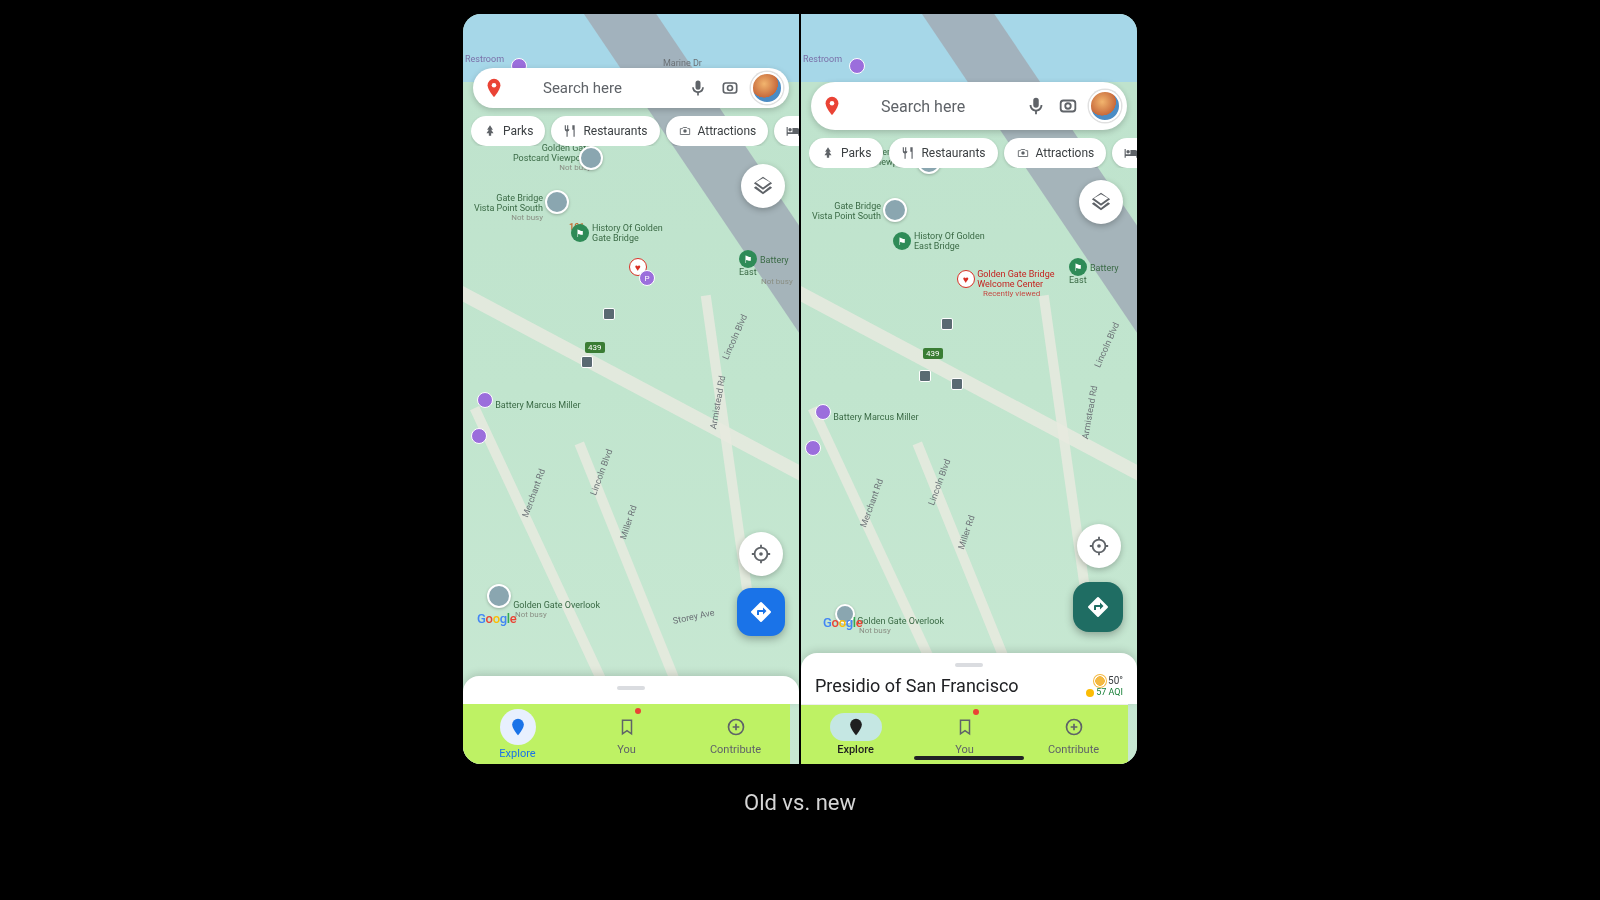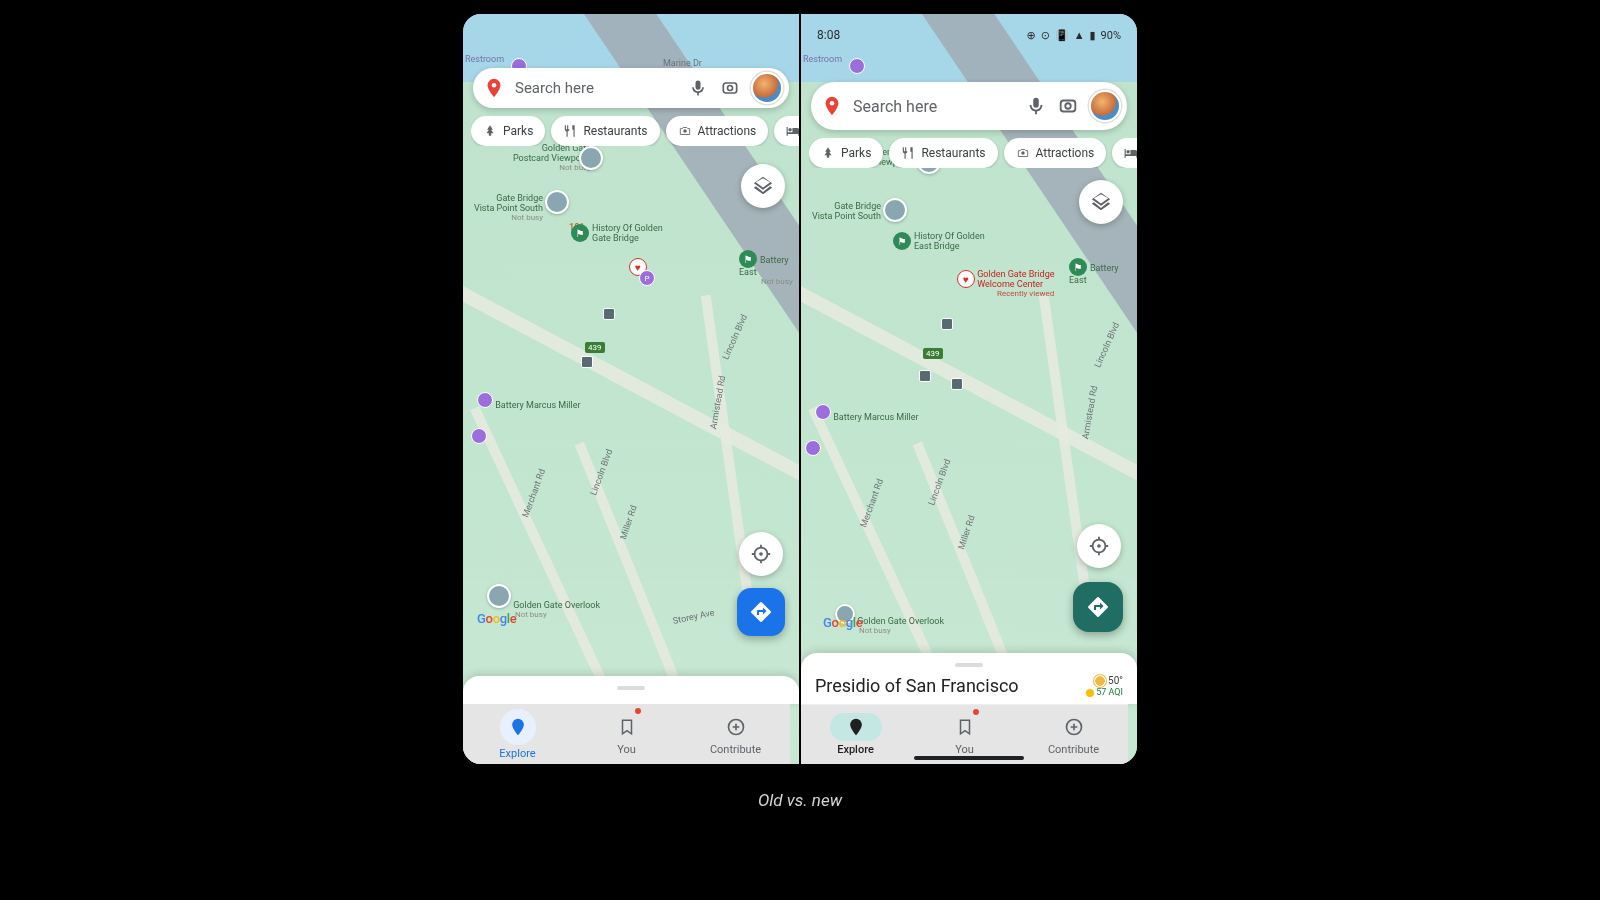--- a/index.html
+++ b/index.html
@@ -1,21 +1,21 @@
 <!DOCTYPE html>
 <html><head>
 <meta charset="utf-8">
 <style>
   * { margin: 0; padding: 0; box-sizing: border-box; font-family: 'Roboto', -apple-system, BlinkMacSystemFont, 'Segoe UI', sans-serif; }
   body { background: #000; width: 1600px; height: 900px; overflow: hidden; position: relative; }
   .stage { position: absolute; left: 50%; top: 14px; transform: translateX(-50%); display: flex; gap: 2px; }
   .phone { width: 336px; height: 750px; background: #b8dfc9; position: relative; overflow: hidden; }
   .phone.new { border-radius: 0 18px 18px 0; }
   .phone.old { border-radius: 18px 0 0 18px; }
-  .caption { position: absolute; left: 50%; top: 790px; transform: translateX(-50%); color: #d5d5d5; font-style: italic; font-size: 17px; }
+  .caption { position: absolute; left: 50%; top: 790px; transform: translateX(-50%); color: #d5d5d5; font-size: 22px; }
 
   
   .map { position: absolute; inset: 0; background: linear-gradient(180deg, #a6d7e8 0%, #a6d7e8 9%, #bfe3cd 9%, #c1e5ce 50%, #c8e8d3 100%); }
   .road-main { position: absolute; width: 60px; height: 1000px; background: #a2aeb8; top: -120px; left: 40px; transform: rotate(-34deg); transform-origin: top left; opacity: 0.9; }
   .road-thin { position: absolute; width: 14px; height: 500px; background: #e8eadf; opacity: 0.85; }
   .road-lincoln { top: 140px; left: 200px; transform: rotate(118deg); }
   .road-merchant { top: 380px; left: 70px; transform: rotate(-25deg); width: 10px; height: 300px; }
   .road-miller { top: 420px; left: 160px; transform: rotate(-22deg); width: 10px; height: 260px; }
   .road-armistead { top: 280px; left: 260px; transform: rotate(-8deg); width: 10px; height: 320px; }
   .road-label { position: absolute; font-size: 9px; color: #6b7176; white-space: nowrap; transform-origin: left center; }
@@ -28,21 +28,21 @@
   .sq-pin { position:absolute; width:12px;height:12px;background:#5a6a72;border:1.5px solid #fff;border-radius:2px; }
 
   
   .statusbar { position: absolute; top: 0; left: 0; right: 0; height: 42px; display: flex; justify-content: space-between; align-items: center; padding: 0 16px; font-size: 12px; color: #2b2b2b; z-index: 5; }
   .status-icons { display: flex; gap: 5px; align-items: center; font-size: 11px; }
 
   
   .searchbar { position: absolute; left: 10px; right: 10px; height: 44px; background: #fff; border-radius: 22px; box-shadow: 0 2px 6px rgba(0,0,0,.2); display: flex; align-items: center; padding: 0 6px 0 10px; gap: 10px; z-index: 10; }
   .old .searchbar { top: 54px; height: 40px; }
   .new .searchbar { top: 68px; height: 48px; border-radius: 26px; }
-  .search-placeholder { flex: 1; color: #5f6368; font-size: 16px; }
+  .search-placeholder { flex: 1; color: #5f6368; font-size: 16px; margin-left: 28px; }
   .old .search-placeholder { font-size: 15px; }
   .maps-pin { width: 22px; height: 22px; }
   .mic-icon, .lens-icon { width: 22px; height: 22px; display:flex; align-items:center; justify-content:center; }
   .avatar { width: 32px; height: 32px; border-radius: 50%; background: radial-gradient(circle at 40% 35%, #f2b56e 0%, #c76a3c 55%, #4b8cc4 56%, #4b8cc4 100%); border: 2px solid #fff; box-shadow: 0 0 0 1.5px #e0e0e0; }
 
   
   .chips { position: absolute; left: 8px; right: 0; display: flex; gap: 6px; overflow: hidden; z-index: 9; }
   .old .chips { top: 102px; }
   .new .chips { top: 124px; }
   .chip { flex: none; background: #fff; border-radius: 18px; height: 30px; padding: 0 12px; display: flex; align-items: center; gap: 6px; font-size: 12px; color: #3c4043; box-shadow: 0 1px 3px rgba(0,0,0,.18); }
@@ -66,21 +66,21 @@
   .new .sheet-title { font-weight: 400; font-size: 18px; }
   .weather { text-align: right; font-size: 10px; line-height: 1.2; }
   .weather .temp { color: #3c4043; }
   .weather .aqi { color: #188038; font-size: 9px; }
   .weather-ico { display:inline-block; width:12px; height:12px; vertical-align:middle; margin-right:2px; }
   .moon-ico { background: radial-gradient(circle at 35% 35%, #c8d4e6 40%, transparent 42%), #6b7fa6; border-radius:50%; }
   .sun-ico { background: radial-gradient(circle, #f4b942 55%, transparent 57%); border-radius:50%; box-shadow:0 0 0 1px #f4b942; }
   .aqi-dot { display:inline-block; width:8px;height:8px;background:#34a853;border-radius:50%;vertical-align:middle;margin-right:2px; }
 
   
-  .navbar { position: absolute; left: 0; right: 9px; bottom: 0; height: 60px; background: #e5e5e5; display: flex; z-index: 12; }
+  .navbar { position: absolute; left: 0; right: 9px; bottom: 0; height: 60px; background: #bef264; display: flex; z-index: 12; }
   .new .navbar { border-top: 1px solid #eee; }
   .nav-item { flex: 1; display: flex; flex-direction: column; align-items: center; justify-content: center; gap: 2px; font-size: 11px; color: #5f6368; position: relative; }
   .nav-item.active { color: #1a73e8; }
   .new .nav-item.active { color: #1f1f1f; font-weight: 500; }
   .nav-ico-wrap { width: 52px; height: 28px; border-radius: 14px; display:flex; align-items:center; justify-content:center; }
   .old .nav-item.active .nav-ico-wrap { background: #e8f0fe; width: 36px; height: 36px; border-radius: 50%; }
   .new .nav-item.active .nav-ico-wrap { background: #c5e7e3; }
   .nav-dot { position:absolute; top: 4px; right: calc(50% - 14px); width:6px;height:6px;background:#ea4335;border-radius:50%; }
   .gesture-bar { position:absolute; bottom:4px; left:50%; transform:translateX(-50%); width:110px; height:4px; background:#202124; border-radius:2px; z-index:13; }
 
@@ -242,31 +242,20 @@
               <circle cx="12" cy="12" r="9" fill="none" stroke="#5f6368" stroke-width="2"></circle>
               <path stroke="#5f6368" stroke-width="2" d="M12 8v8M8 12h8"></path>
             </svg>
           </div>
         <span>Contribute</span>
       </div>
     </div>
   </div>
 
   <div class="phone new">
-    <div class="statusbar">
-      <span>8:08</span>
-      <div class="status-icons">
-        <span>⊕</span>
-        <span>⊙</span>
-        <span>📳</span>
-        <span>▲</span>
-        <span>▮</span>
-        <span>90%</span>
-      </div>
-    </div>
 
     <div class="map">
       <div class="road-main"></div>
       <div class="road-thin road-lincoln"></div>
       <div class="road-thin road-merchant"></div>
       <div class="road-thin road-miller"></div>
       <div class="road-thin road-armistead"></div>
       <div class="road-label" style="top:348px;left:296px;transform:rotate(-66deg)">Lincoln Blvd</div>
       <div class="road-label" style="top:486px;left:130px;transform:rotate(-70deg)">Lincoln Blvd</div>
       <div class="road-label" style="top:508px;left:62px;transform:rotate(-70deg)">Merchant Rd</div>
@@ -287,21 +276,21 @@
       <div class="poi" style="top:218px;left:92px">
         <span class="poi-pin">⚑</span><span style="white-space:pre-line;display:inline-block;vertical-align:middle">History Of Golden
 East Bridge</span>
       </div>
       <div class="poi" style="top:244px;left:268px">
         <span class="poi-pin">⚑</span><span>Battery East</span>
       </div>
       <div class="poi welcome-poi" style="top:256px;left:156px">
         <span class="heart-pin">♥</span> <span style="white-space:pre-line;display:inline-block;vertical-align:middle">Golden Gate Bridge
 Welcome Center</span>
-        <div class="sub" style="margin-left:40px">Recently viewed</div>
+        <div class="sub" style="margin-left:26px">Recently viewed</div>
       </div>
       <div class="poi" style="top:390px;left:14px">
         <span class="purple-pin"></span> <span>Battery Marcus Miller</span>
       </div>
       <div class="poi" style="top:590px;left:34px">
         <span class="poi-photo" style="width:20px;height:20px"></span> <span>Golden Gate Overlook</span><div class="sub" style="margin-left:24px">Not busy</div>
       </div>
       <span class="purple-pin" style="position:absolute;top:426px;left:4px"></span>
       <span class="purple-pin" style="position:absolute;top:44px;left:48px"></span>
       <span class="sq-pin" style="top:304px;left:140px"></span>

